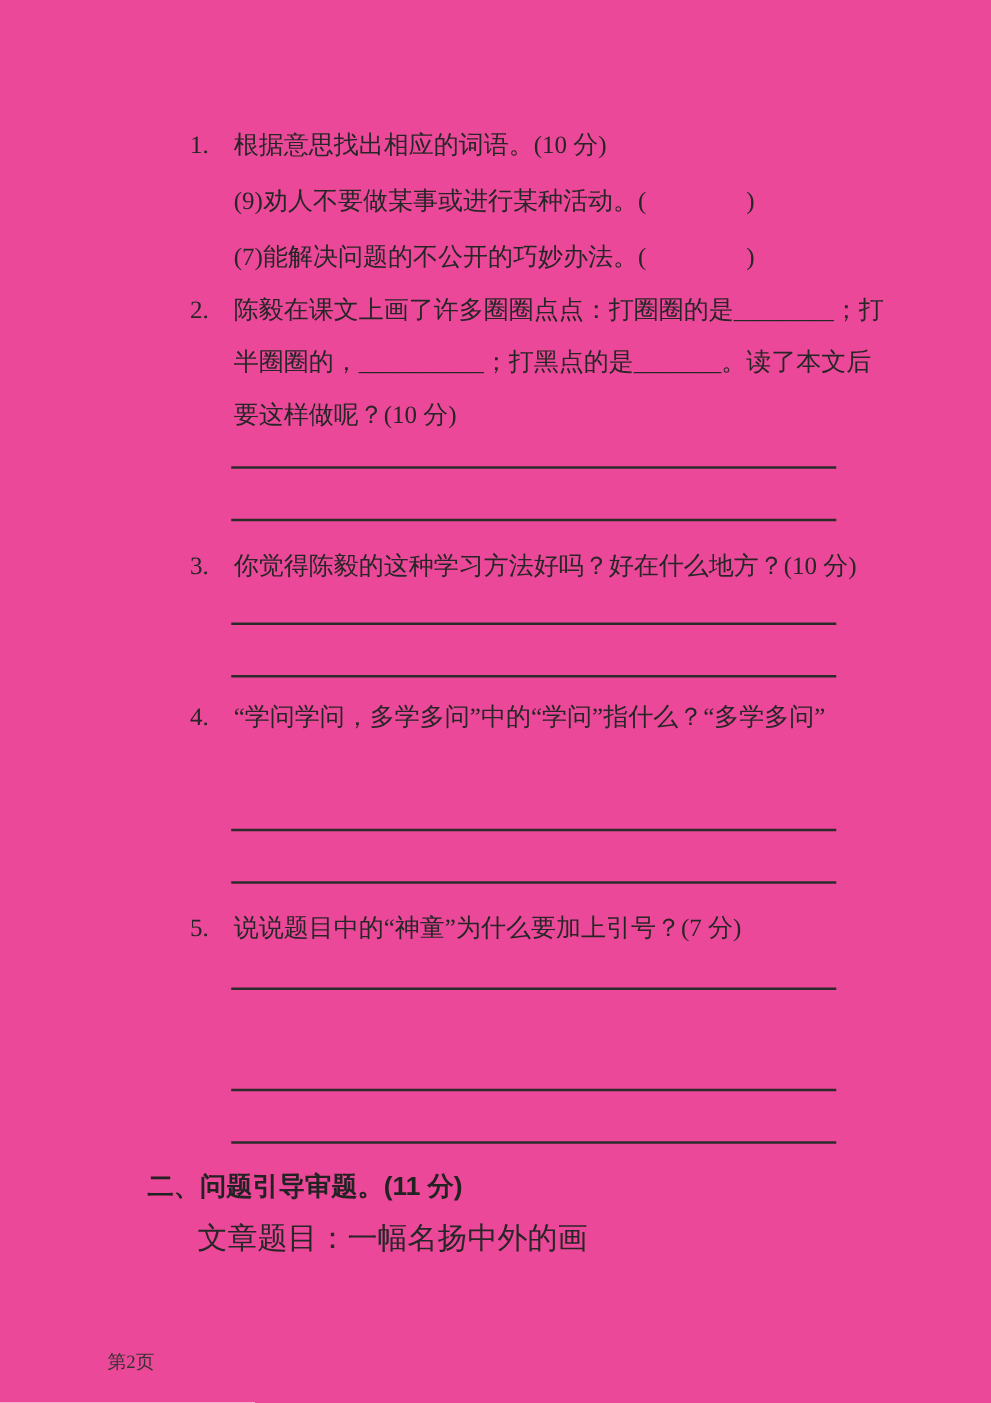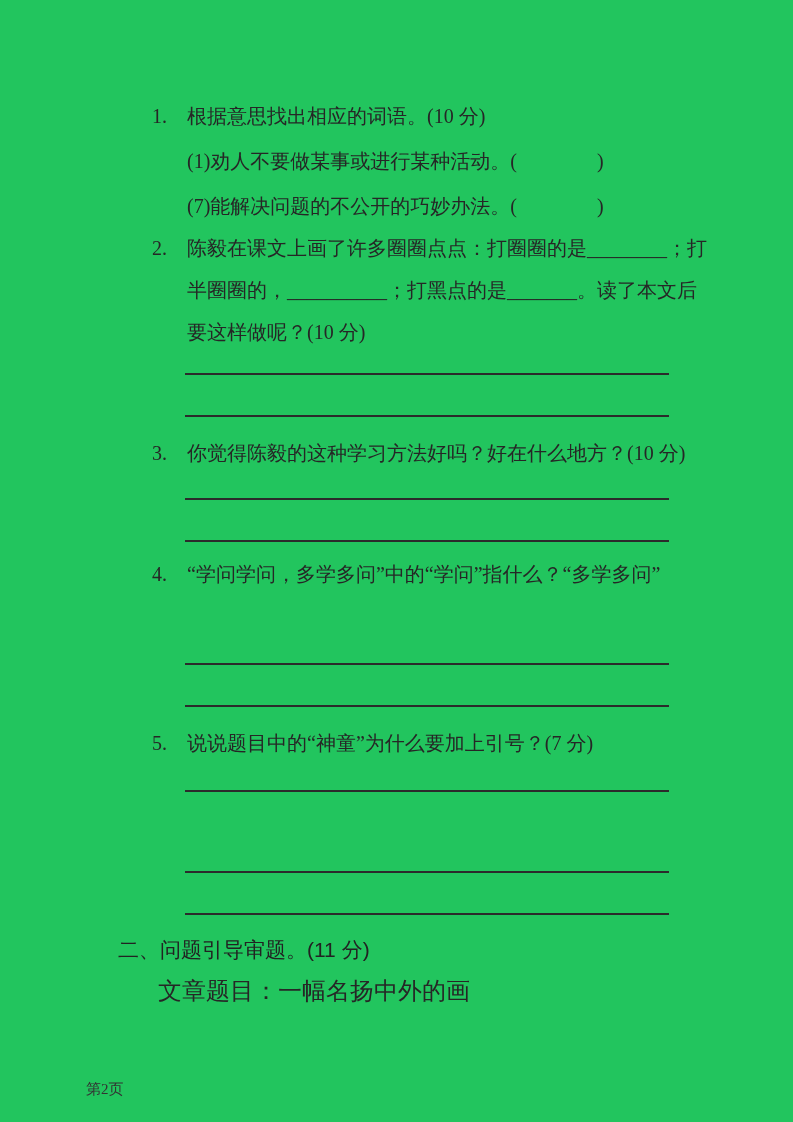--- a/index.html
+++ b/index.html
@@ -1,20 +1,20 @@
 <!DOCTYPE html>
 <html><head>
 <meta charset="utf-8">
 <style>
   html, body { margin: 0; padding: 0; background: #ffffff; }
   .page {
     position: relative;
     width: 793px;
     height: 1122px;
-    background: #22c55e;
+    background: #ec4899;
     font-family: "Liberation Serif", "DejaVu Serif", serif;
     color: #262626;
     overflow: hidden;
   }
   .tline {
     position: absolute;
     white-space: nowrap;
     font-size: 20px;
     line-height: 27px;
   }
@@ -26,21 +26,21 @@
     left: 185px;
     width: 484px;
     height: 0;
     border-top: 2px solid #2b2b2b;
   }
   .heading {
     position: absolute;
     left: 118px;
     white-space: nowrap;
     font-family: "Liberation Sans", "DejaVu Sans", sans-serif;
-    font-weight: normal;
+    font-weight: bold;
     font-size: 21px;
     line-height: 27px;
     color: #222222;
   }
   .article-line {
     position: absolute;
     left: 158px;
     white-space: nowrap;
     font-size: 24px;
     line-height: 27px;
@@ -55,21 +55,21 @@
   }
 </style>
 </head>
 <body>
 
 <div class="page">
 
   <div class="tline num-col" style="top:103px">
     <span class="qnum">1.</span><span>根据意思找出相应的词语。(10 分)</span>
   </div>
-  <div class="tline body-col" style="top:148px">(1)劝人不要做某事或进行某种活动。(　　　　)</div>
+  <div class="tline body-col" style="top:148px">(9)劝人不要做某事或进行某种活动。(　　　　)</div>
   <div class="tline body-col" style="top:193px">(7)能解决问题的不公开的巧妙办法。(　　　　)</div>
 
   <div class="tline num-col" style="top:235px">
     <span class="qnum">2.</span><span>陈毅在课文上画了许多圈圈点点：打圈圈的是________；打</span>
   </div>
   <div class="tline body-col" style="top:277px">半圈圈的，__________；打黑点的是_______。读了本文后</div>
   <div class="tline body-col" style="top:319px">要这样做呢？(10 分)</div>
   <div class="answer-line" style="top:373px"></div>
   <div class="answer-line" style="top:415px"></div>
 

